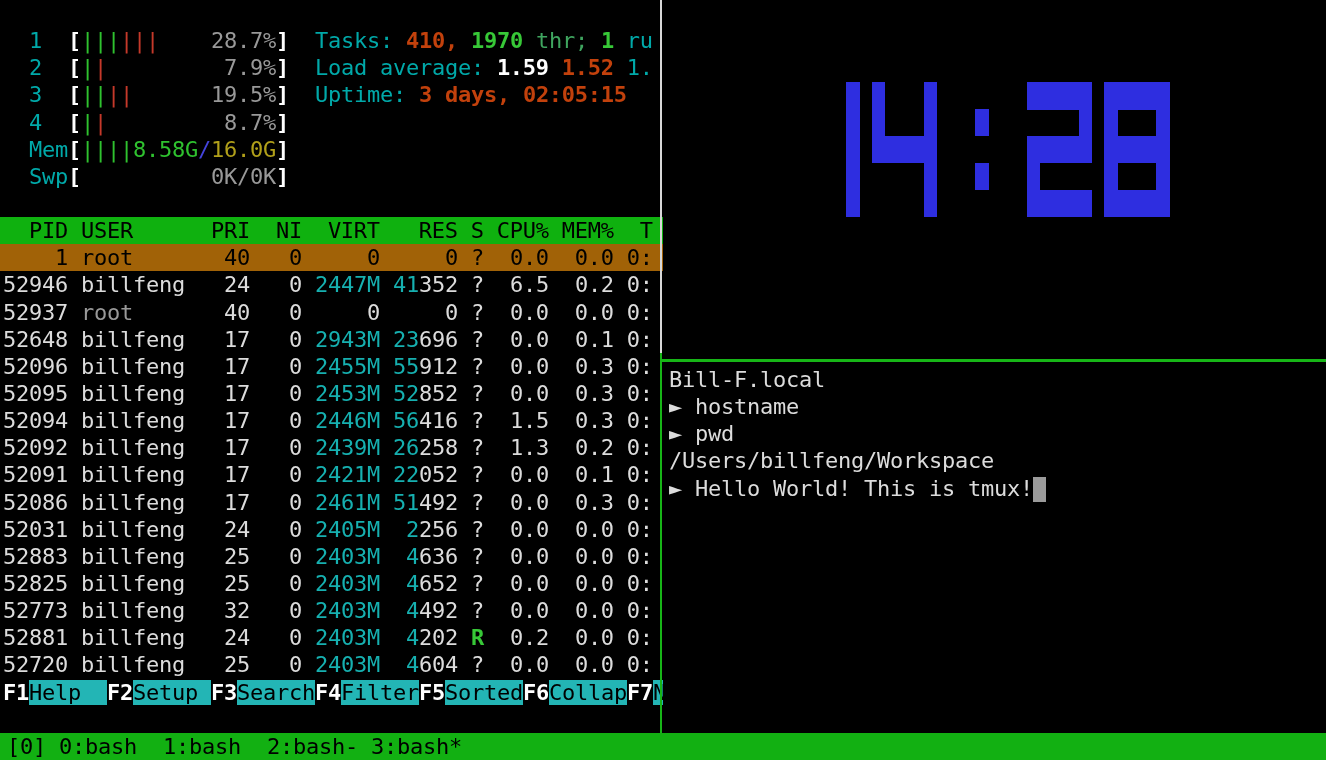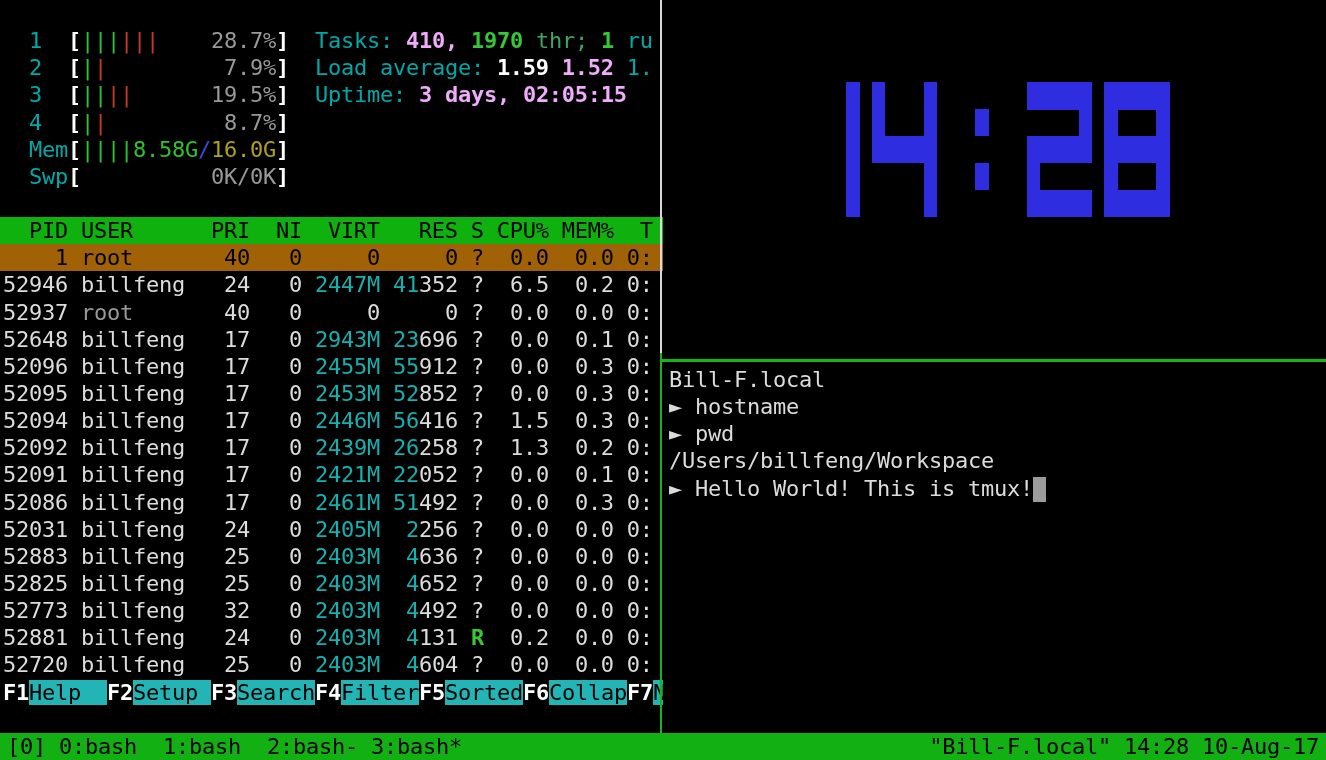--- a/index.html
+++ b/index.html
@@ -12,36 +12,36 @@
   #htop-pane .line{width:663px;padding-left:3px;box-sizing:border-box;}
   #term-pane{position:absolute;left:665px;top:366px;right:0;bottom:28px;overflow:hidden;}
   #clock-pane{position:absolute;left:663px;top:0;width:663px;height:359px;overflow:hidden;}
   
   .vborder-white{position:absolute;left:660px;top:0;width:2px;height:353px;background:#d8d8d8;}
   .vborder-green{position:absolute;left:660px;top:353px;width:2px;height:380px;background:#17b517;}
   .hborder-green{position:absolute;left:662px;top:359px;width:664px;height:3px;background:#17b517;}
   
   .w{color:#dcdcdc;} .bw{color:#ffffff;font-weight:bold;}
   .teal{color:#00a9a9;} .cyan{color:#16b0b0;}
-  .bcyan{color:#f0abfc;font-weight:bold;}
+  .bcyan{color:#c2410c;font-weight:bold;}
   .green{color:#2fc22f;} .bgreen{color:#37c837;font-weight:bold;}
   .dgreen{color:#3fa55f;} .red{color:#c5392a;}
   .gray{color:#999999;} .blue{color:#4444dd;} .yellow{color:#b1a01a;}
   .blk{color:#000000;}
   .hdr{background:#0fb10f;} .sel{background:#a16207;}
   .fk{color:#ffffff;font-weight:bold;} .fl{color:#000;background:#23b5b5;}
   
   .clock-cell{position:absolute;width:13.6px;height:27.5px;}
   
   #term-pane .line{padding-left:4px;}
   .cursor{display:inline-block;width:13px;height:25px;background:#9b9b9b;vertical-align:bottom;}
   
   #status-bar{position:absolute;left:0;top:732.86px;width:1326px;height:27.14px;
               background:#12b012;color:#000;display:flex;justify-content:space-between;
-              padding:0 7px;box-sizing:border-box;white-space:pre;}
+              padding:0 7px;box-sizing:border-box;white-space:pre;flex-direction:column;}
 </style>
 </head>
 <body>
 
 <div class="screen">
   <div id="htop-pane">
       <div class="line"></div>
       <div class="line"><span class="teal">  1  </span><span class="bw">[</span><span class="green">|||</span><span class="red">|||</span><span class="w">    </span><span class="gray">28.7%</span><span class="bw">]</span><span class="w">  </span><span class="teal">Tasks: </span><span class="bcyan">410, </span><span class="bgreen">1970</span><span class="teal"> </span><span class="dgreen">thr; </span><span class="bgreen">1</span><span class="teal"> ru</span></div>
       <div class="line"><span class="teal">  2  </span><span class="bw">[</span><span class="green">|</span><span class="red">|</span><span class="w">        </span><span class="gray"> 7.9%</span><span class="bw">]</span><span class="w">  </span><span class="teal">Load average: </span><span class="bw">1.59 </span><span class="bcyan">1.52 </span><span class="teal">1.</span></div>
       <div class="line"><span class="teal">  3  </span><span class="bw">[</span><span class="green">||</span><span class="red">||</span><span class="w">      </span><span class="gray">19.5%</span><span class="bw">]</span><span class="w">  </span><span class="teal">Uptime: </span><span class="bcyan">3 days, 02:05:15</span></div>
@@ -57,21 +57,21 @@
       <div class="line"><span class="w">52096 </span><span class="w">billfeng </span><span class="w">  17</span><span class="w">   0</span><span class="cyan"> 2455M</span><span class="w"> </span><span class="cyan">55</span><span class="w">912</span><span class="w"> </span><span class="w">?</span><span class="w">  0.0</span><span class="w">  0.3</span><span class="w"> 0:</span></div>
       <div class="line"><span class="w">52095 </span><span class="w">billfeng </span><span class="w">  17</span><span class="w">   0</span><span class="cyan"> 2453M</span><span class="w"> </span><span class="cyan">52</span><span class="w">852</span><span class="w"> </span><span class="w">?</span><span class="w">  0.0</span><span class="w">  0.3</span><span class="w"> 0:</span></div>
       <div class="line"><span class="w">52094 </span><span class="w">billfeng </span><span class="w">  17</span><span class="w">   0</span><span class="cyan"> 2446M</span><span class="w"> </span><span class="cyan">56</span><span class="w">416</span><span class="w"> </span><span class="w">?</span><span class="w">  1.5</span><span class="w">  0.3</span><span class="w"> 0:</span></div>
       <div class="line"><span class="w">52092 </span><span class="w">billfeng </span><span class="w">  17</span><span class="w">   0</span><span class="cyan"> 2439M</span><span class="w"> </span><span class="cyan">26</span><span class="w">258</span><span class="w"> </span><span class="w">?</span><span class="w">  1.3</span><span class="w">  0.2</span><span class="w"> 0:</span></div>
       <div class="line"><span class="w">52091 </span><span class="w">billfeng </span><span class="w">  17</span><span class="w">   0</span><span class="cyan"> 2421M</span><span class="w"> </span><span class="cyan">22</span><span class="w">052</span><span class="w"> </span><span class="w">?</span><span class="w">  0.0</span><span class="w">  0.1</span><span class="w"> 0:</span></div>
       <div class="line"><span class="w">52086 </span><span class="w">billfeng </span><span class="w">  17</span><span class="w">   0</span><span class="cyan"> 2461M</span><span class="w"> </span><span class="cyan">51</span><span class="w">492</span><span class="w"> </span><span class="w">?</span><span class="w">  0.0</span><span class="w">  0.3</span><span class="w"> 0:</span></div>
       <div class="line"><span class="w">52031 </span><span class="w">billfeng </span><span class="w">  24</span><span class="w">   0</span><span class="cyan"> 2405M</span><span class="w">  </span><span class="cyan">2</span><span class="w">256</span><span class="w"> </span><span class="w">?</span><span class="w">  0.0</span><span class="w">  0.0</span><span class="w"> 0:</span></div>
       <div class="line"><span class="w">52883 </span><span class="w">billfeng </span><span class="w">  25</span><span class="w">   0</span><span class="cyan"> 2403M</span><span class="w">  </span><span class="cyan">4</span><span class="w">636</span><span class="w"> </span><span class="w">?</span><span class="w">  0.0</span><span class="w">  0.0</span><span class="w"> 0:</span></div>
       <div class="line"><span class="w">52825 </span><span class="w">billfeng </span><span class="w">  25</span><span class="w">   0</span><span class="cyan"> 2403M</span><span class="w">  </span><span class="cyan">4</span><span class="w">652</span><span class="w"> </span><span class="w">?</span><span class="w">  0.0</span><span class="w">  0.0</span><span class="w"> 0:</span></div>
       <div class="line"><span class="w">52773 </span><span class="w">billfeng </span><span class="w">  32</span><span class="w">   0</span><span class="cyan"> 2403M</span><span class="w">  </span><span class="cyan">4</span><span class="w">492</span><span class="w"> </span><span class="w">?</span><span class="w">  0.0</span><span class="w">  0.0</span><span class="w"> 0:</span></div>
-      <div class="line"><span class="w">52881 </span><span class="w">billfeng </span><span class="w">  24</span><span class="w">   0</span><span class="cyan"> 2403M</span><span class="w">  </span><span class="cyan">4</span><span class="w">131</span><span class="w"> </span><span class="bgreen">R</span><span class="w">  0.2</span><span class="w">  0.0</span><span class="w"> 0:</span></div>
+      <div class="line"><span class="w">52881 </span><span class="w">billfeng </span><span class="w">  24</span><span class="w">   0</span><span class="cyan"> 2403M</span><span class="w">  </span><span class="cyan">4</span><span class="w">202</span><span class="w"> </span><span class="bgreen">R</span><span class="w">  0.2</span><span class="w">  0.0</span><span class="w"> 0:</span></div>
       <div class="line"><span class="w">52720 </span><span class="w">billfeng </span><span class="w">  25</span><span class="w">   0</span><span class="cyan"> 2403M</span><span class="w">  </span><span class="cyan">4</span><span class="w">604</span><span class="w"> </span><span class="w">?</span><span class="w">  0.0</span><span class="w">  0.0</span><span class="w"> 0:</span></div>
       <div class="line"><span class="fk">F1</span><span class="fl">Help  </span><span class="fk">F2</span><span class="fl">Setup </span><span class="fk">F3</span><span class="fl">Search</span><span class="fk">F4</span><span class="fl">Filter</span><span class="fk">F5</span><span class="fl">Sorted</span><span class="fk">F6</span><span class="fl">Collap</span><span class="fk">F7</span><span class="fl">N</span></div>
     </div>
 
   <div class="vborder-white"></div>
   <div class="vborder-green"></div>
   <div class="hborder-green"></div>
 
   <div id="clock-pane">
       <div>

